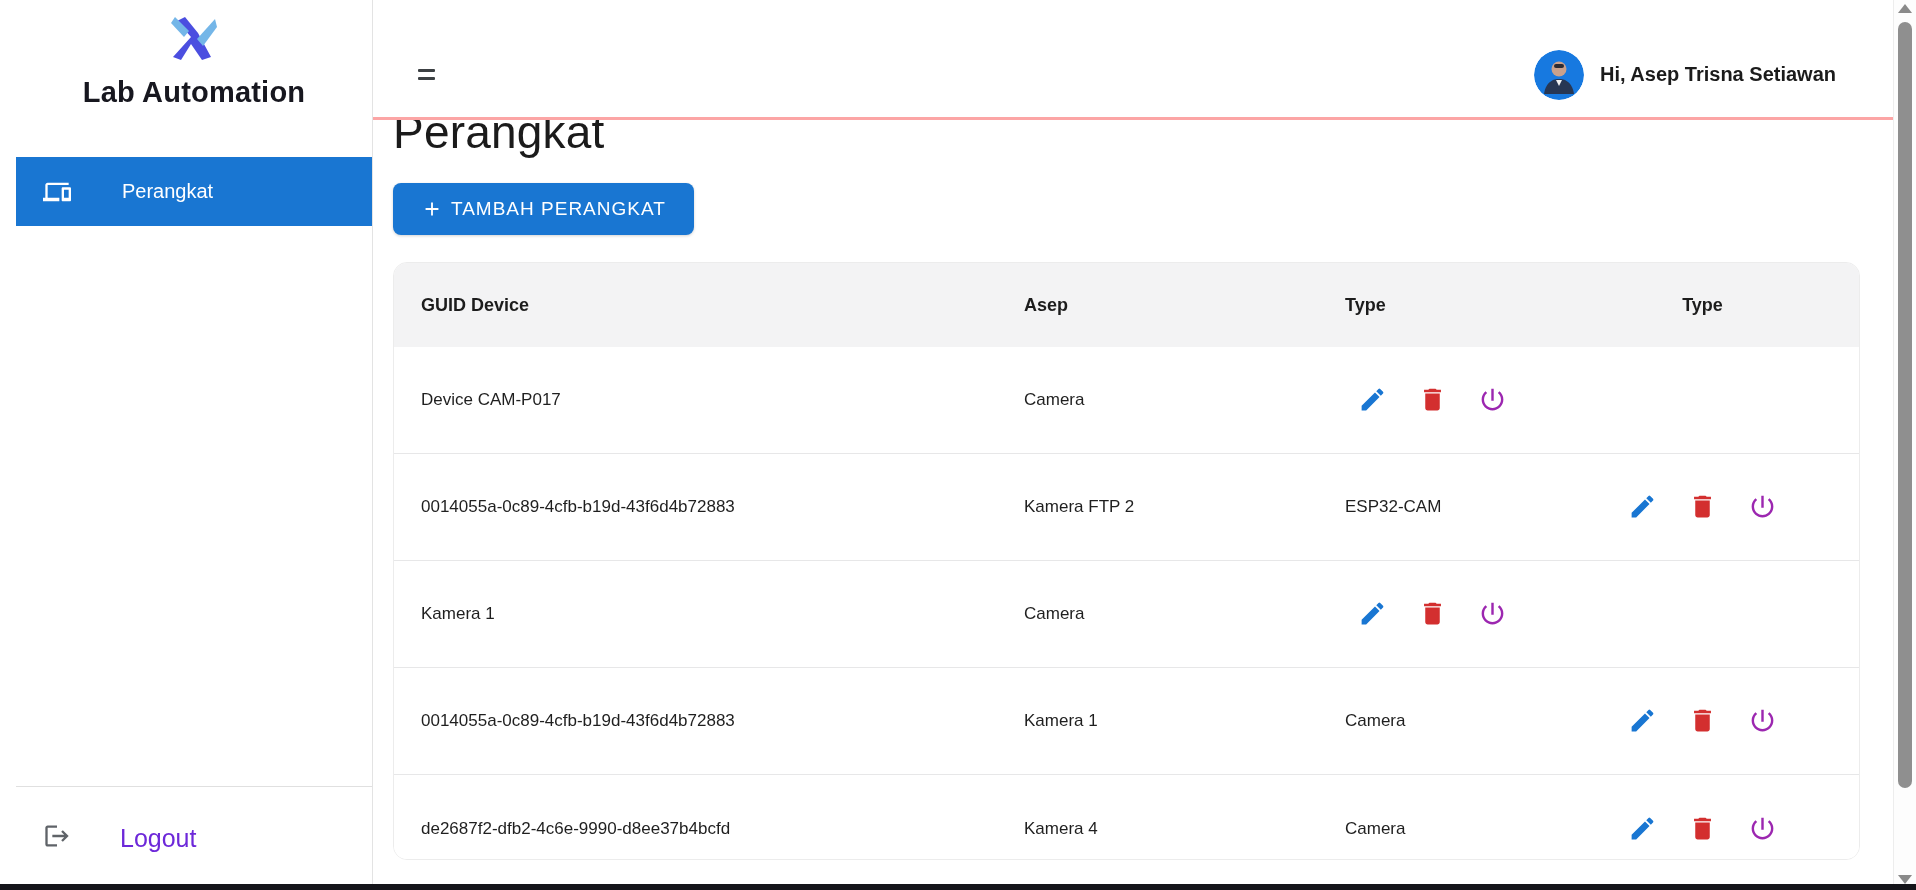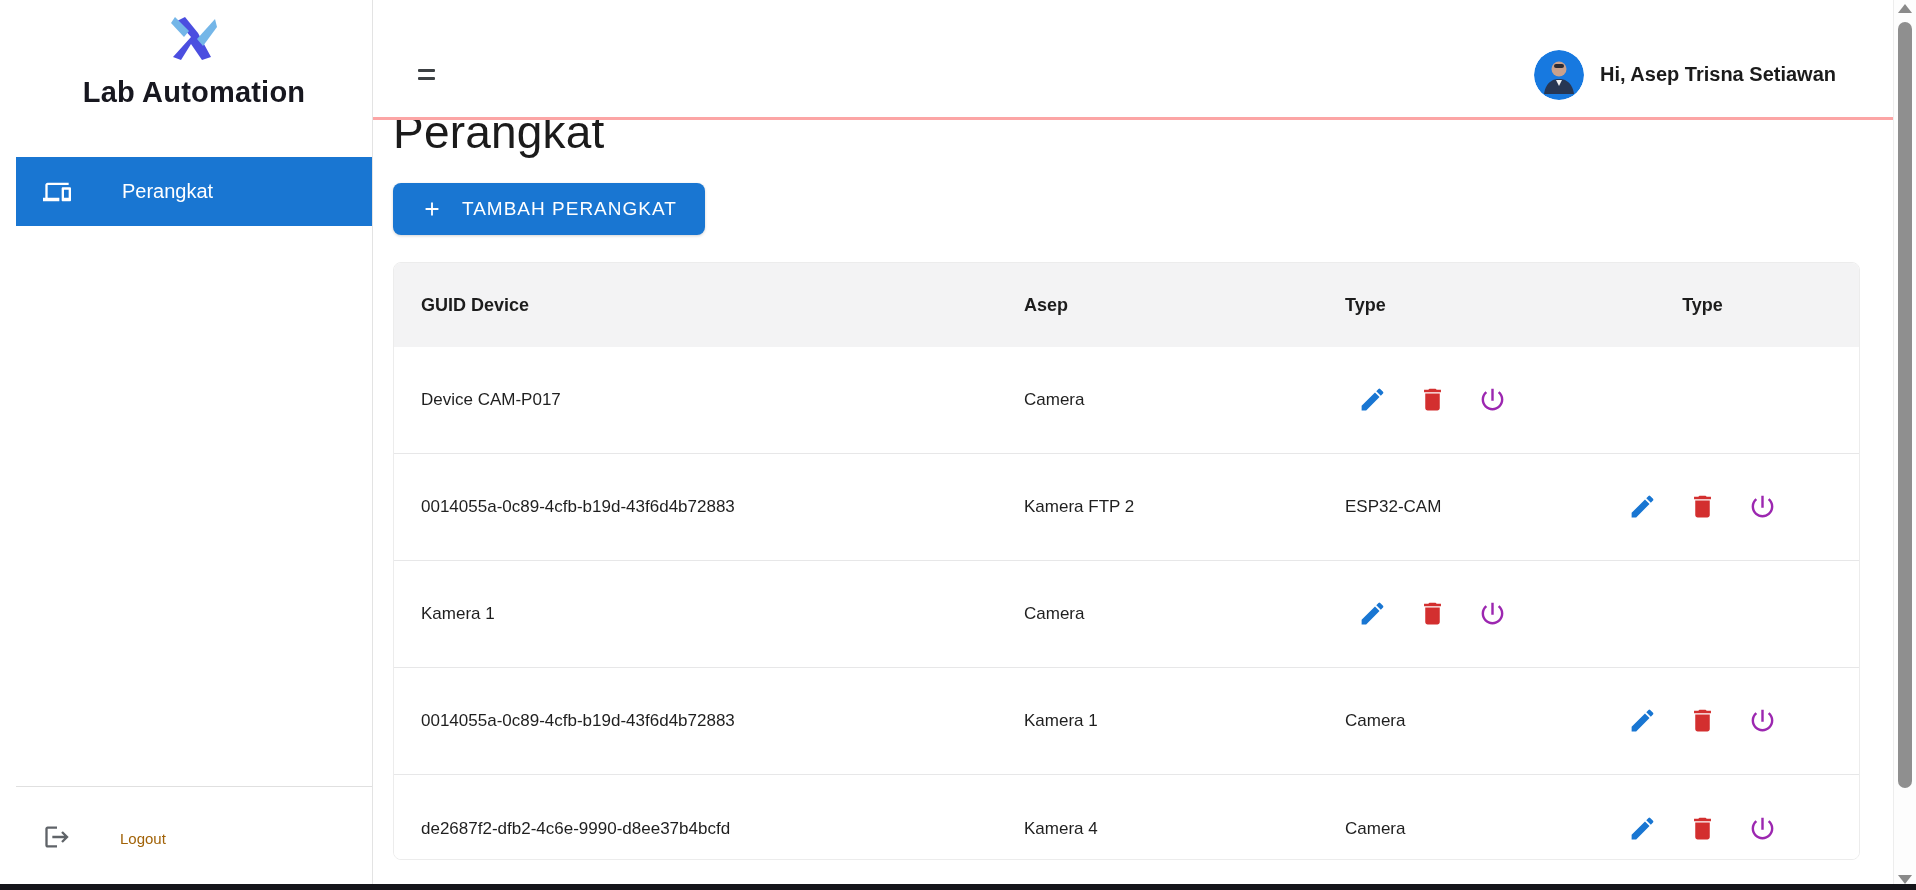--- a/index.html
+++ b/index.html
@@ -24,21 +24,21 @@
     cursor:pointer; color:#1c1c1c; font-size:20px;
   }
   .nav-item .nav-icon { width:30px; height:30px; flex:0 0 30px; display:flex; align-items:center; }
   .nav-item .nav-label { margin-left:49px; }
   .nav-item.active { background:#1976d2; color:#ffffff; }
   .nav-item.active svg { fill:#ffffff; }
   .nav-item svg { fill:#212121; width:28px; height:28px; }
   .sidebar-spacer { flex:1; }
   .logout-row {
     border-top:1px solid #e0e0e0; height:104px; display:flex; align-items:center;
-    padding-left:27px; font-size:15px; color:#a16207; cursor:pointer;
+    padding-left:27px; font-size:25px; color:#6d28d9; cursor:pointer;
   }
   .logout-row .nav-icon svg { fill:#5f6368; width:28px; height:28px; }
   .logout-row .nav-label { margin-left:49px; }
 
   
   .topbar {
     position:absolute; left:357px; top:0; width:1536px; height:88px;
     background:#ffffff; border-bottom:3px solid #fca5a5;
     display:flex; align-items:center; z-index:4;margin-top:32px;
   }
@@ -51,28 +51,28 @@
   
   .main {
     position:absolute; left:357px; top:88px; width:1536px; height:802px;
     background:#ffffff; padding-left:36px; padding-right:33px;
   }
   .page-title { font-size:46px; font-weight:400; color:#1b1b1b; margin-top:17px; letter-spacing:0.2px; }
   .add-btn {
     margin-top:24px; height:52px; padding:0 28px; border:none; border-radius:8px;
     background:#1976d2; color:#ffffff; font-family:"Liberation Sans",sans-serif;
     font-size:19px; font-weight:500; letter-spacing:1px;
-    display:inline-flex; align-items:center; gap:19px; cursor:pointer;
+    display:inline-flex; align-items:center; gap:8px; cursor:pointer;
     box-shadow:0 1px 3px rgba(0,0,0,0.18);
   }
   .add-btn svg { width:22px; height:22px; fill:#ffffff; }
 
   
   .card {
-    margin-top:27px; width:1467px; border-radius:8px; overflow:hidden;
+    margin-top:27px; width:1467px; border-radius:14px; overflow:hidden;
     border:1px solid #ececec; background:#ffffff; height:598px;
   }
   .thead {
     display:grid; grid-template-columns:603px 321px 228px 1fr;
     background:#f3f3f4; height:84px; align-items:center;
     font-size:18px; font-weight:700; color:#1c1c1c;
   }
   .thead .hcell { padding-left:27px; }
   .thead .hcell.aksi { padding-left:0; text-align:center; }
   .trow {

